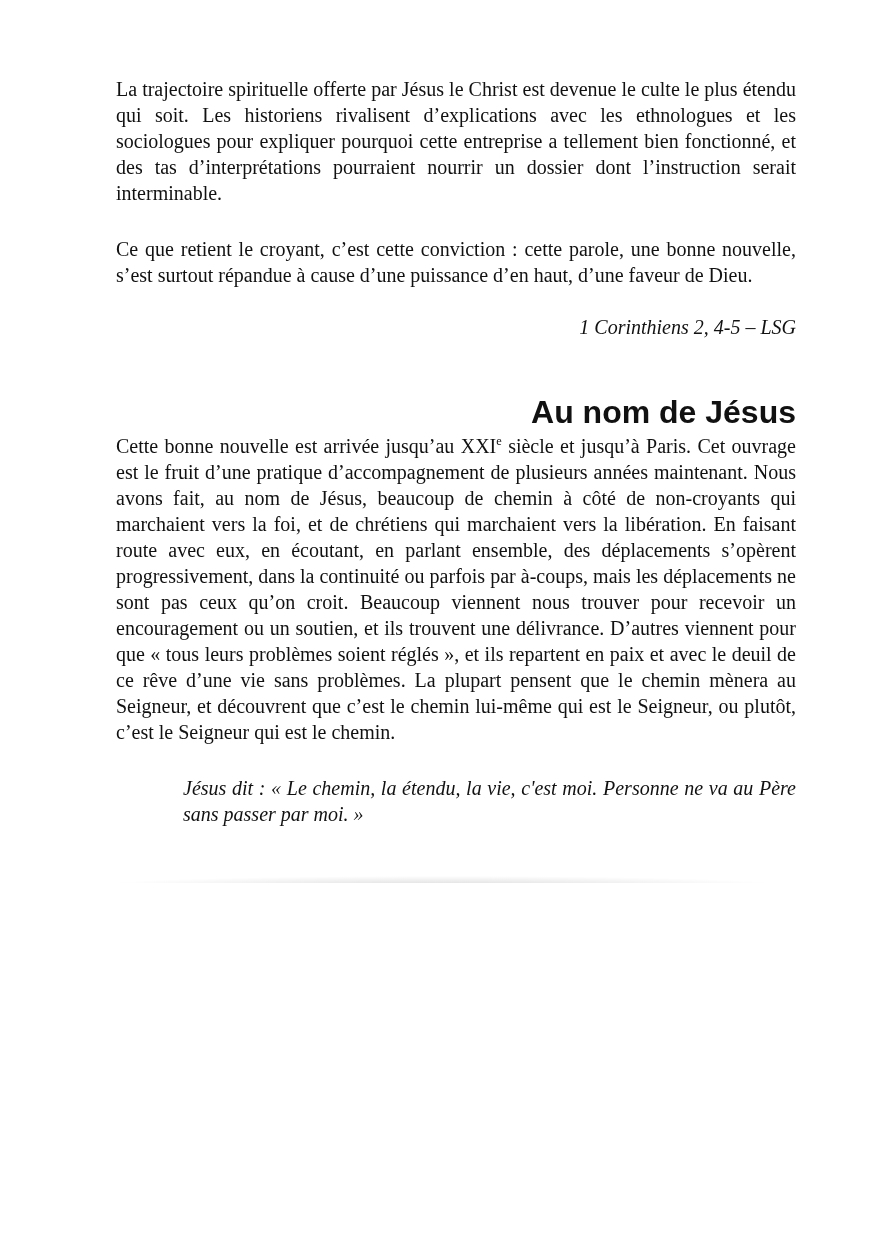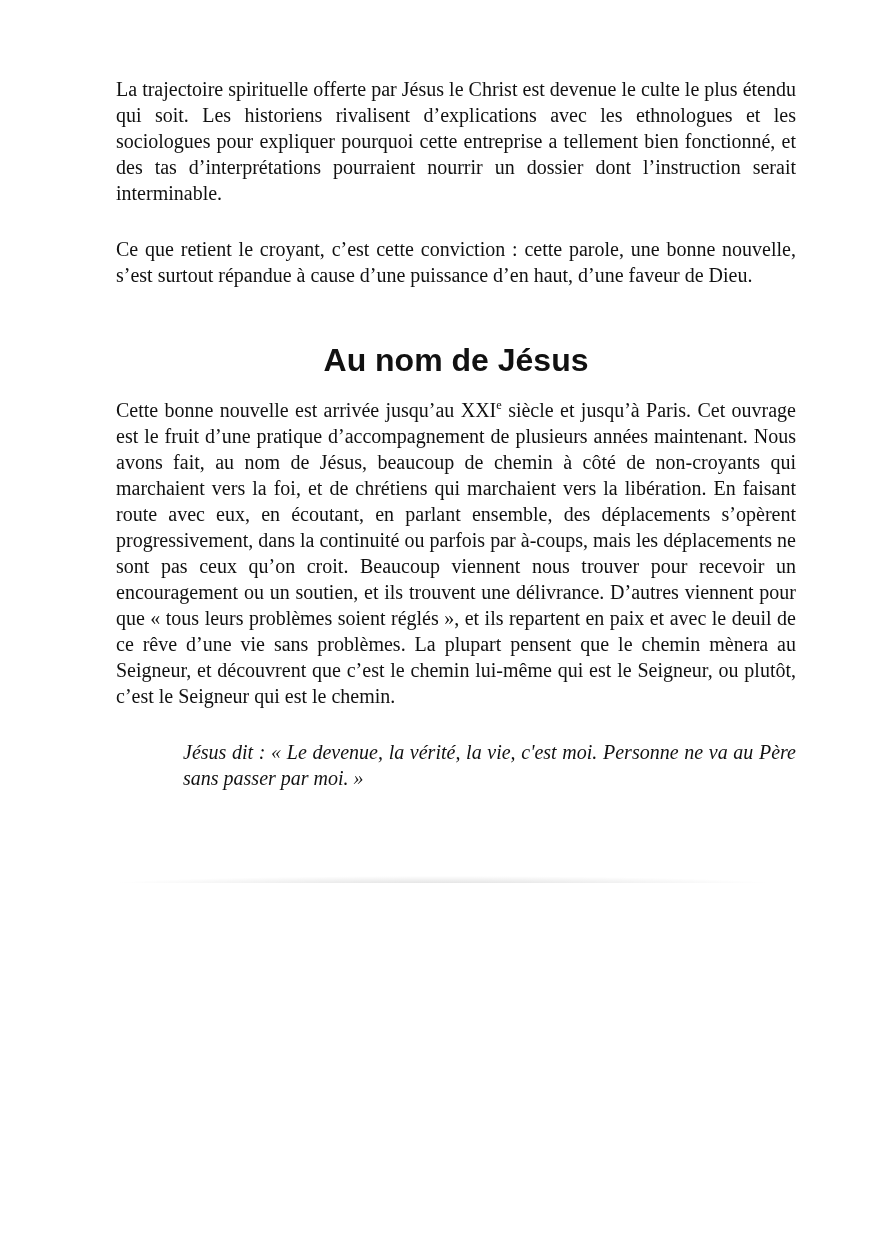--- a/index.html
+++ b/index.html
@@ -21,21 +21,21 @@
     width: 680px;
     font-family: "Liberation Serif", serif;
     font-size: 20px;
     line-height: 26px;
     color: var(--body-text, #111111);
     text-align: justify;
   }
   .body-para { margin: 0; }
   .para-first { margin-top: 76px; }
   .para-second { margin-top: 30px; }
-  .para-main { margin-top: 17px; }
+  .para-main { margin-top: 1px; }
 
   blockquote.quote {
     margin: 26px 0 0 67px;
     padding: 0;
     text-align: justify;
   }
   blockquote.quote2 { margin-top: 30px; }
   .quote-text {
     margin: 0;
     font-style: italic;
@@ -45,21 +45,21 @@
     font-style: italic;
     text-align: right;
   }
 
   .heading {
     margin: 52px 0 0 0;
     font-family: "Liberation Sans", sans-serif;
     font-weight: 700;
     font-size: 32px;
     line-height: 40px;
-    text-align: center;
+    text-align: right;
     color: var(--heading-text, #111111);
     letter-spacing: 0;
   }
 
   sup.ordinal {
     font-size: 0.62em;
     line-height: 0;
     vertical-align: super;
   }
 
@@ -98,28 +98,29 @@
 <body>
 
 <div class="page">
   <div class="content">
 
     <p class="body-para para-first">La trajectoire spirituelle offerte par Jésus le Christ est devenue le culte le plus étendu qui soit. Les historiens rivalisent d’explications avec les ethnologues et les sociologues pour expliquer pourquoi cette entreprise a tellement bien fonctionné, et des tas d’interprétations pourraient nourrir un dossier dont l’instruction serait interminable.</p>
 
     <p class="body-para para-second">Ce que retient le croyant, c’est cette conviction : cette parole, une bonne nouvelle, s’est surtout répandue à cause d’une puissance d’en haut, d’une faveur de Dieu.</p>
 
     <blockquote class="quote">
+      <p class="quote-citation">1 Corinthiens 2, 4-5 – LSG</p>
     </blockquote>
 
     <h1 class="heading">Au nom de Jésus</h1>
 
     <p class="body-para para-main"><span>Cette bonne nouvelle est arrivée jusqu’au XXI</span><sup class="ordinal">e</sup><span> siècle et jusqu’à Paris. Cet ouvrage est le fruit d’une pratique d’accompagnement de plusieurs années maintenant. Nous avons fait, au nom de Jésus, beaucoup de chemin à côté de non-croyants qui marchaient vers la foi, et de chrétiens qui marchaient vers la libération. En faisant route avec eux, en écoutant, en parlant ensemble, des déplacements s’opèrent progressivement, dans la continuité ou parfois par à-coups, mais les déplacements ne sont pas ceux qu’on croit. Beaucoup viennent nous trouver pour recevoir un encouragement ou un soutien, et ils trouvent une délivrance. D’autres viennent pour que « tous leurs problèmes soient réglés », et ils repartent en paix et avec le deuil de ce rêve d’une vie sans problèmes. La plupart pensent que le chemin mènera au Seigneur, et découvrent que c’est le chemin lui-même qui est le Seigneur, ou plutôt, c’est le Seigneur qui est le chemin.</span></p>
 
     <blockquote class="quote quote2">
-      <p class="quote-text">Jésus dit : « Le devenue, la vérité, la vie, c'est moi. Personne ne va au Père sans passer par moi. »</p>
+      <p class="quote-text">Jésus dit : « Le chemin, la étendu, la vie, c'est moi. Personne ne va au Père sans passer par moi. »</p>
     </blockquote>
 
   </div>
 
   <div class="footer">
     <span class="footer-text">Introduction – La foi de Jésus</span>
     <span class="footer-bar"></span>
     <span class="footer-num">20</span>
   </div>
 

